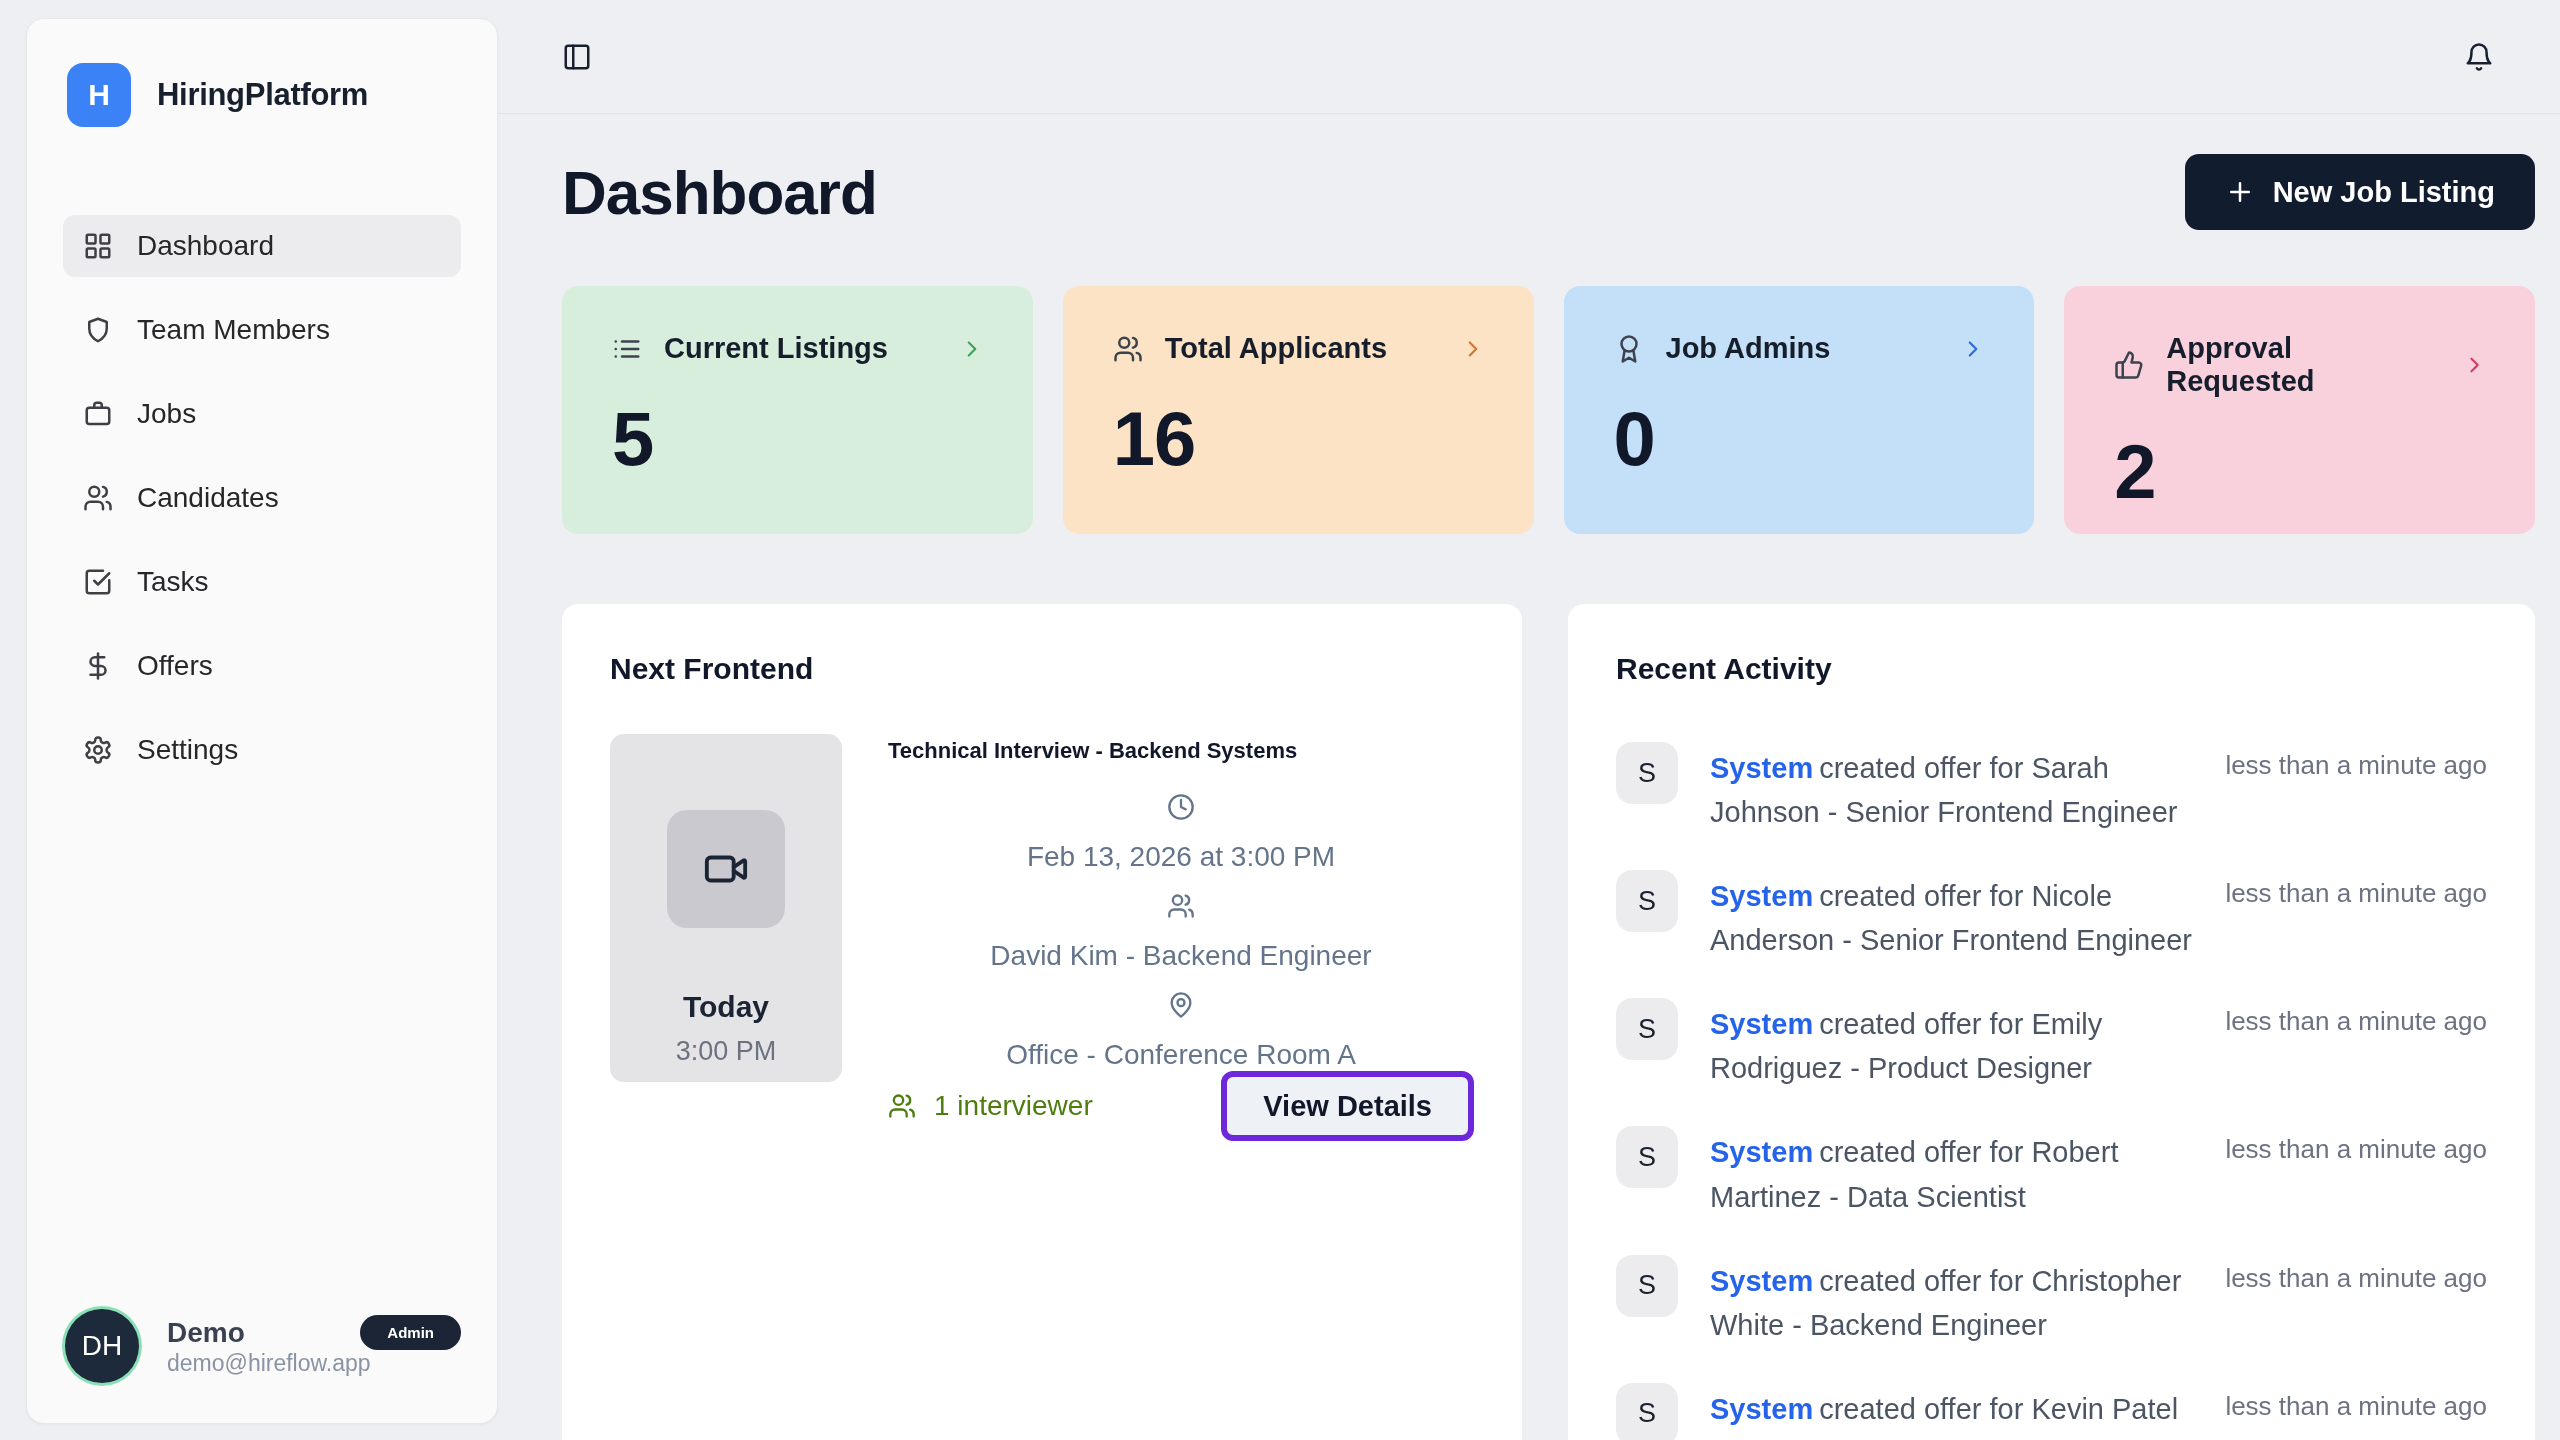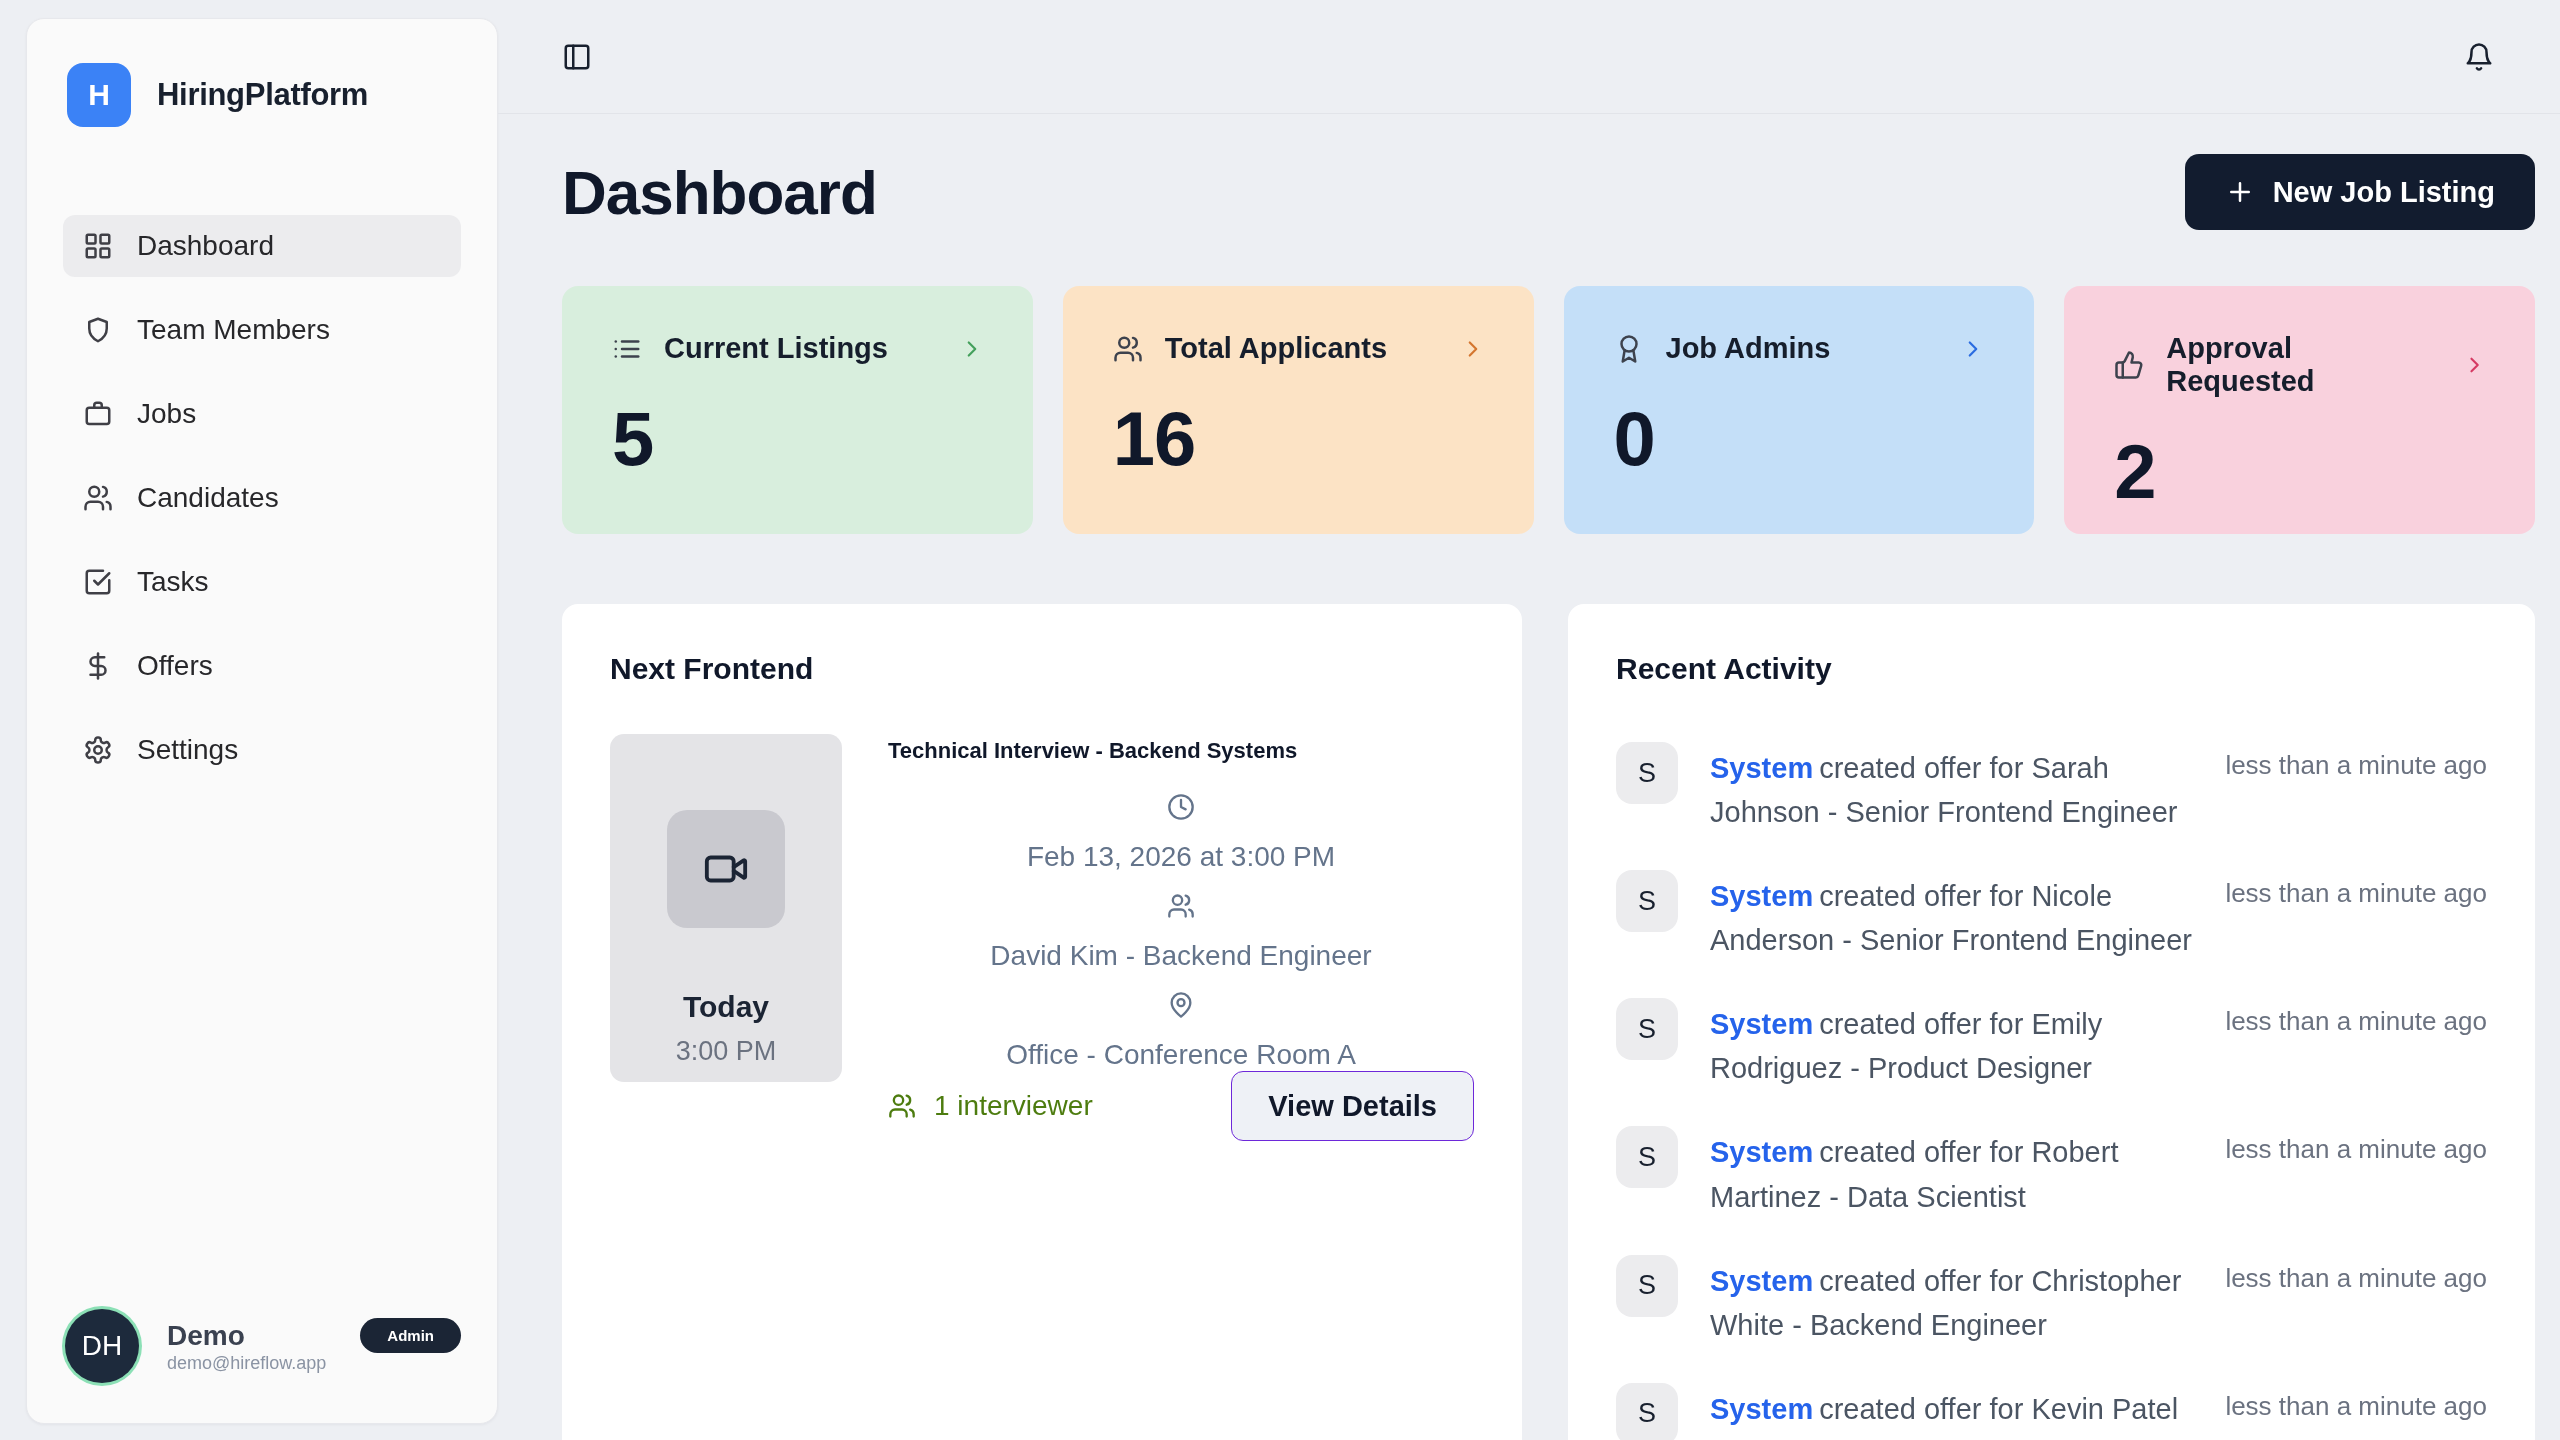--- a/index.html
+++ b/index.html
@@ -51,21 +51,21 @@
     font-size:28px; font-weight:400; flex:none;
   }
   .user-info { flex:1; }
   .user-top { display:flex; align-items:center; justify-content:space-between; }
   .user-name { font-size:28px; font-weight:700; color:#3a4150; }
   .user-badge {
     background:#1b2535; color:#fff;
     font-size:15px; font-weight:700;
     padding:9px 27px; border-radius:999px;
   }
-  .user-email { font-size:18px; color:#8a93a3; margin-top:0; }
+  .user-email { font-size:23px; color:#8a93a3; margin-top:0; }
 
   
   .main { flex:1; display:flex; flex-direction:column; min-width:0; }
   .topbar {
     height:114px; min-height:114px;
     display:flex; align-items:center;
     padding:0 66px 0 64px;
     border-bottom:1px solid #e2e4e9;
   }
   .topbar-icon { width:30px; height:30px; color:#18202e; cursor:pointer; }
@@ -125,21 +125,21 @@
 
   .interview-details { flex:1; display:flex; flex-direction:column; }
   .interview-title { font-size:22px; font-weight:700; color:#10182a; line-height:1.5; max-width:600px; }
   .meta-list { margin-top:26px; display:flex; flex-direction:column; gap:19px; }
   .meta-row { display:flex; align-items:center; gap:20px; color:#64748b;flex-direction:column; }
   .meta-icon { width:28px; height:28px; flex:none; }
   .meta-text { font-size:28px; }
   .interview-footer { margin-top:auto; display:flex; align-items:center; justify-content:space-between; }
   .interviewer-count { display:flex; align-items:center; gap:18px; color:#4d7c0f; }
   .view-details-btn {
-    background:#eef1f6; border:1px solid #6d28d9; border-radius:12px;
+    background:#eef1f6; border:6px solid #6d28d9; border-radius:12px;
     font-family:inherit; font-size:29px; font-weight:600; color:#10182a;
     padding:0 36px; height:70px; cursor:pointer;
   }
 
   .activity-panel { flex:1; min-width:0; }
   .activity-list { margin-top:56px; display:flex; flex-direction:column; }
   .activity-row { display:flex; gap:32px; margin-bottom:36px; }
   .activity-avatar {
     width:62px; height:62px; border-radius:16px;
     background:#ececee; color:#18202e;

